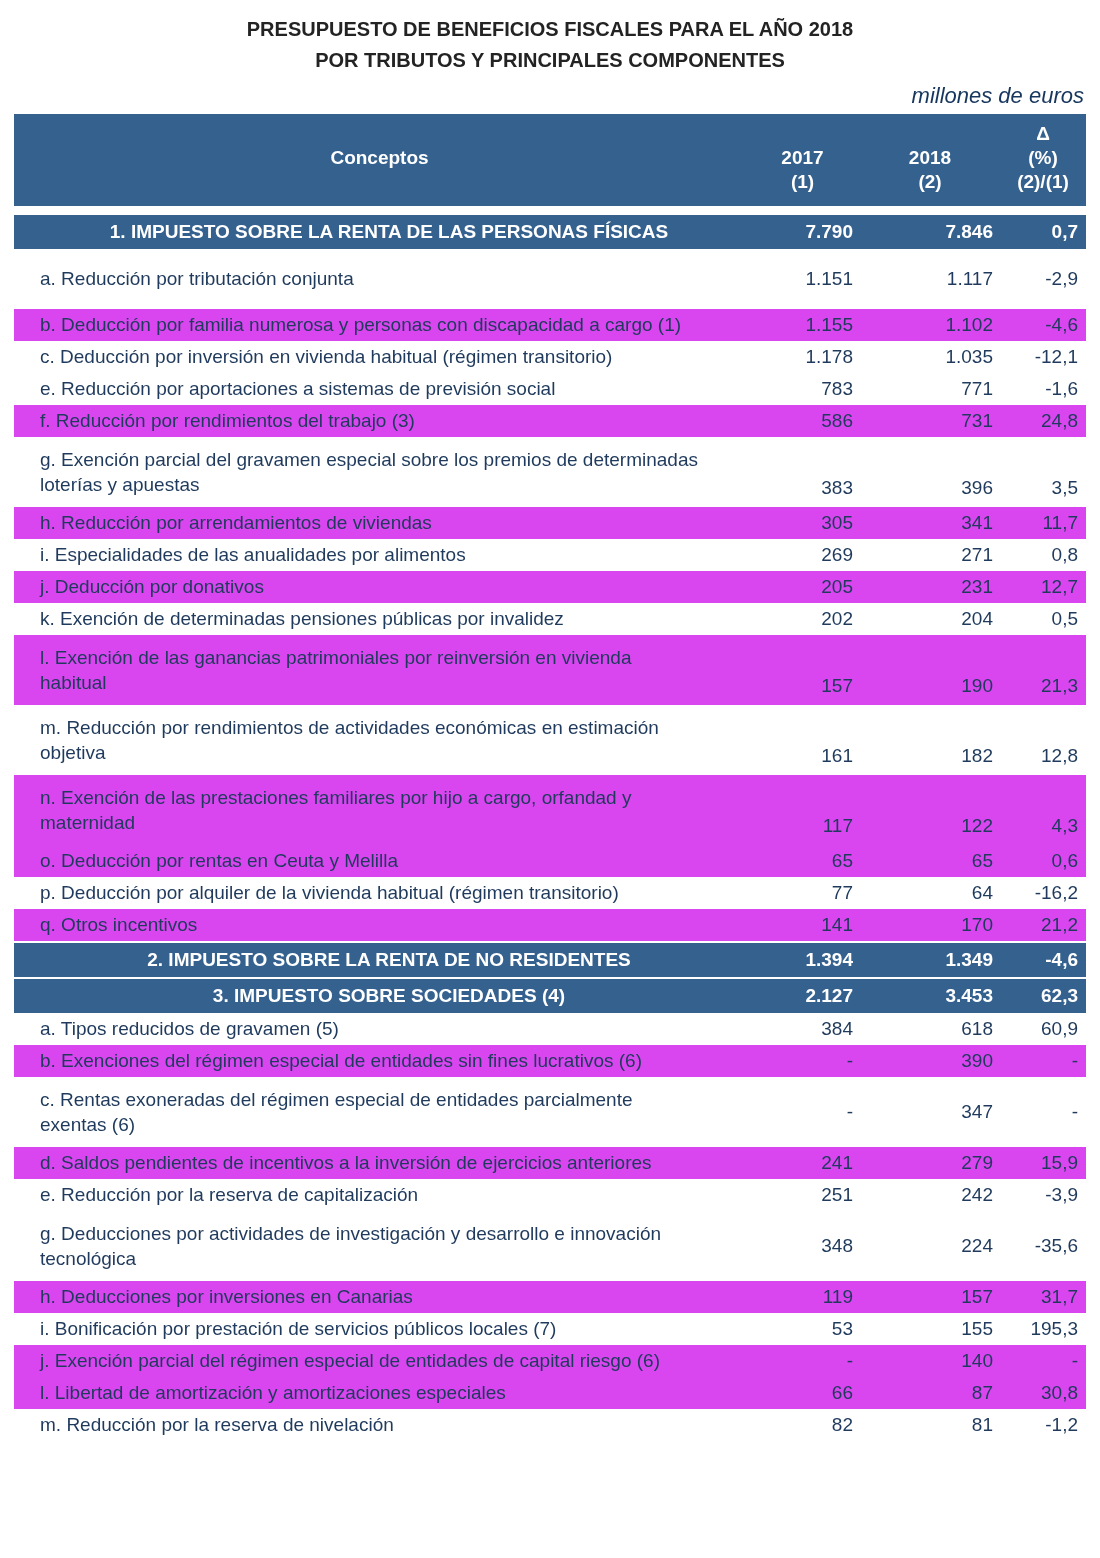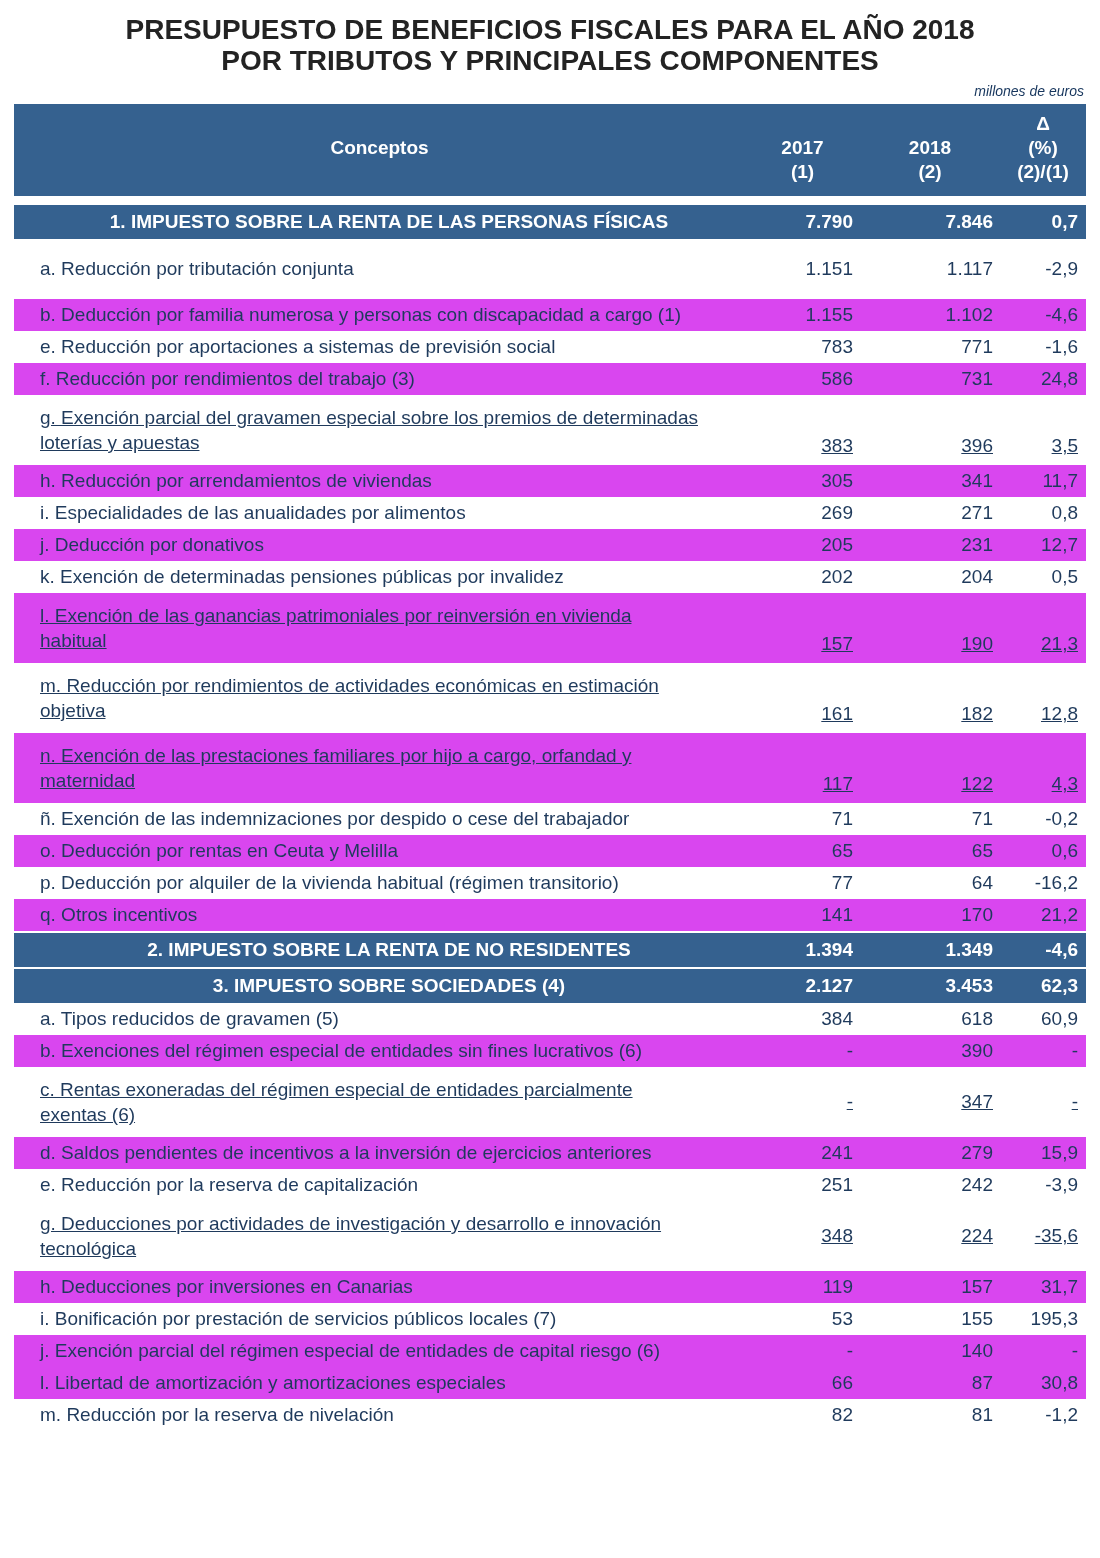--- a/index.html
+++ b/index.html
@@ -13,29 +13,29 @@
     width: 1100px;
     height: 1558px;
     box-sizing: border-box;
     padding: 12px 14px 0 14px;
     overflow: hidden;
   }
   .title-block {
     text-align: center;
     color: #232323;
     font-weight: bold;
-    font-size: 28px;
+    font-size: 20px;
     line-height: 31px;
     padding-top: 2px;
   }
   .units-note {
     text-align: right;
     font-style: italic;
     color: #17365D;
-    font-size: 14px;
+    font-size: 22px;
     margin: 7px 2px 5px 0;
   }
   table.fiscal {
     width: 1072px;
     border-collapse: collapse;
     table-layout: fixed;
   }
   
   thead th {
     background: #35618F;
@@ -68,21 +68,21 @@
     white-space: nowrap;
   }
   tr.item td { color: #1F3A5C; height: 30px; background: #ffffff; }
   tr.item.tint td { background: #d946ef; }
   tr.item td.concept {
     text-align: left;
     padding-left: 26px;
     white-space: nowrap;
   }
   tr.item.tall td { height: 58px; }
-  tr.item.twoline td { height: 60px; text-decoration: underline; }
+  tr.item.twoline td { height: 60px; }
   tr.item.twoline td.concept {
     padding-top: 5px;
     padding-bottom: 5px;
     line-height: 25px;
   }
   tr.item.vbottom td.num {
     vertical-align: bottom;
     padding-bottom: 7px;
   }
   td.num, th.num-h {
@@ -147,20 +147,28 @@
         <tr class="item tint">
           <td class="concept">
             <div>b. Deducción por familia numerosa y personas con discapacidad a cargo (1)</div>
           </td>
           <td class="num">1.155</td>
           <td class="num">1.102</td>
           <td class="num delta">-4,6</td>
         </tr>
         <tr class="item plain">
           <td class="concept">
+            <div>c. Deducción por inversión en vivienda habitual (régimen transitorio)</div>
+          </td>
+          <td class="num">1.178</td>
+          <td class="num">1.035</td>
+          <td class="num delta">-12,1</td>
+        </tr>
+        <tr class="item plain">
+          <td class="concept">
             <div>e. Reducción por aportaciones a sistemas de previsión social</div>
           </td>
           <td class="num">783</td>
           <td class="num">771</td>
           <td class="num delta">-1,6</td>
         </tr>
         <tr class="item tint">
           <td class="concept">
             <div>f. Reducción por rendimientos del trabajo (3)</div>
           </td>
@@ -228,28 +236,20 @@
           <td class="num delta">12,8</td>
         </tr>
         <tr class="item tint twoline vbottom">
           <td class="concept">
             <div>n. Exención de las prestaciones familiares por hijo a cargo, orfandad y</div>
             <div>maternidad</div>
           </td>
           <td class="num">117</td>
           <td class="num">122</td>
           <td class="num delta">4,3</td>
-        </tr>
-        <tr class="item plain">
-          <td class="concept">
-            <div>ñ. Exención de las indemnizaciones por despido o cese del trabajador</div>
-          </td>
-          <td class="num">71</td>
-          <td class="num">71</td>
-          <td class="num delta">-0,2</td>
         </tr>
         <tr class="item tint">
           <td class="concept">
             <div>o. Deducción por rentas en Ceuta y Melilla</div>
           </td>
           <td class="num">65</td>
           <td class="num">65</td>
           <td class="num delta">0,6</td>
         </tr>
         <tr class="item plain">

